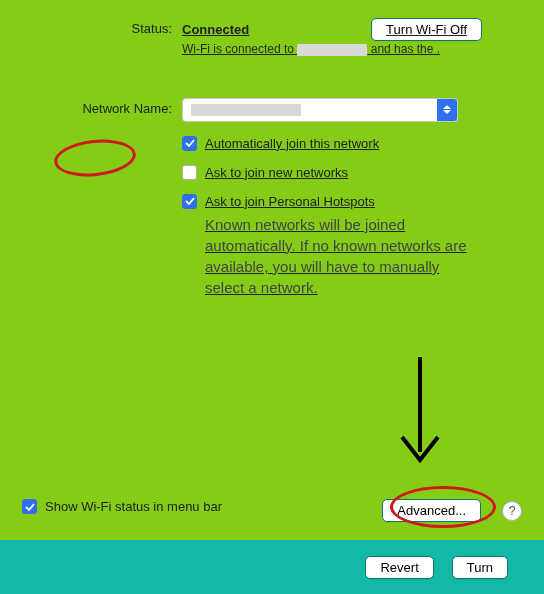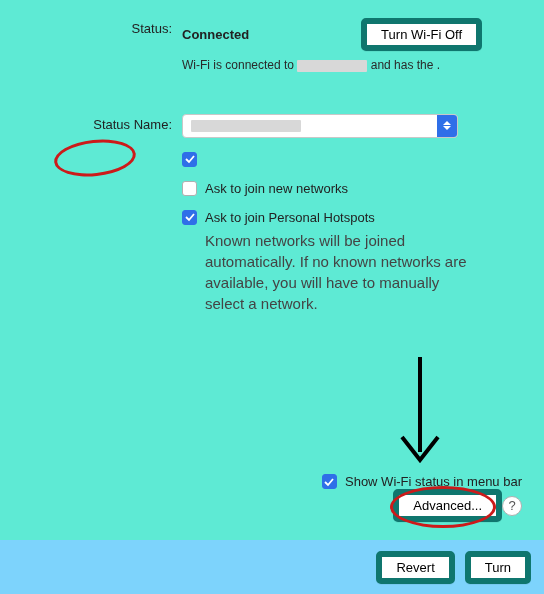--- a/index.html
+++ b/index.html
@@ -6,64 +6,64 @@
     body {
       font-family: -apple-system, "Helvetica Neue", Arial, sans-serif;
       font-size: 13px;
       color: #222;
       background: #f5f5f5;
       width: 544px;
       height: 594px;
       overflow: hidden;
     }
     .panel {
-      background: #5eead4;
+      background: #84cc16;
       width: 100%;
       height: 540px;
       padding: 18px 20px 14px 22px;
       position: relative;
     }
     .row {
       display: flex;
       align-items: flex-start;
       margin-bottom: 6px;
     }
     .label-col {
       width: 160px;
       text-align: right;
       padding-right: 10px;
       padding-top: 3px;
       position: relative;
     }
     .value-col {
       flex: 1;
       position: relative;
+      text-decoration: underline;
     }
     .status-line {
       display: flex;
       align-items: center;
       justify-content: space-between;
       width: 300px;
     }
     .status-value {
       font-weight: 700;
     }
     .btn {
       background: #ffffff;
-      border: 6px solid #0f766e;
+      border: 1px solid #0f766e;
       border-radius: 5px;
       padding: 3px 14px;
       font-size: 13px;
       cursor: pointer;
       box-shadow: 0 1px 0 rgba(0,0,0,0.05);
     }
     .status-desc {
       font-size: 12px;
       color: #2a2a2a;
-      margin-top: 6px;
       line-height: 1.4;
       width: 290px;
     }
     .redacted {
       display: inline-block;
       background: #d8d8d8;
       height: 12px;
       border-radius: 1px;
       vertical-align: middle;
     }
@@ -154,54 +154,53 @@
       width: 60px;
       height: 120px;
       pointer-events: none;
     }
     .bottom-row {
       position: absolute;
       bottom: 18px;
       left: 22px;
       right: 22px;
       display: flex;
-      align-items: flex-end;
+      align-items: flex-start;
       justify-content: space-between;
-      flex-direction: column;
     }
     .bottom-left {
       display: flex;
       align-items: center;
     }
     .bottom-right {
       display: flex;
       align-items: center;
-      gap: 0;
+      gap: 21px;
     }
     .help {
       width: 20px;
       height: 20px;
       border: 1px solid #b0b0b0;
       border-radius: 50%;
       background: #fff;
       display: flex;
       align-items: center;
       justify-content: center;
       font-size: 13px;
       color: #555;
       cursor: pointer;
     }
     .footer {
-      background: #7dd3fc;
+      background: #14b8a6;
       height: 54px;
       display: flex;
       align-items: center;
       justify-content: flex-end;
-      padding: 0 13px;
-      gap: 10px;
+      padding: 0 36px;
+      gap: 18px;
     }
   </style>
 </head>
 <body>
 
 <div class="panel">
 
   <div class="row">
     <div class="label-col">Status:</div>
     <div class="value-col">
@@ -209,38 +208,39 @@
         <span class="status-value">Connected</span>
         <button class="btn">Turn Wi-Fi Off</button>
       </div>
       <div class="status-desc">
         <span>Wi-Fi is connected to </span><span class="redacted w1"></span><span> and has the .</span>
       </div>
     </div>
   </div>
 
   <div class="row network-row">
-    <div class="label-col">Status Name:</div>
+    <div class="label-col">Network Name:</div>
     <div class="value-col">
       <div class="select-wrap">
         <div class="select-text">
             <span class="redacted w2"></span>
           </div>
         <div class="select-arrow">
           <div class="tri-up"></div>
             <div class="tri-down"></div>
         </div>
       </div>
 
       <div class="chk-row">
         <span class="chk checked">
           <svg viewBox="0 0 10 10">
               <path d="M1 5 L4 8 L9 2" stroke="#fff" stroke-width="1.8" fill="none"></path>
             </svg>
         </span>
+        <span>Automatically join this network</span>
       </div>
 
       <div class="chk-row">
         <span class="chk">
           
         </span>
         <span>Ask to join new networks</span>
       </div>
 
       <div class="chk-row">

